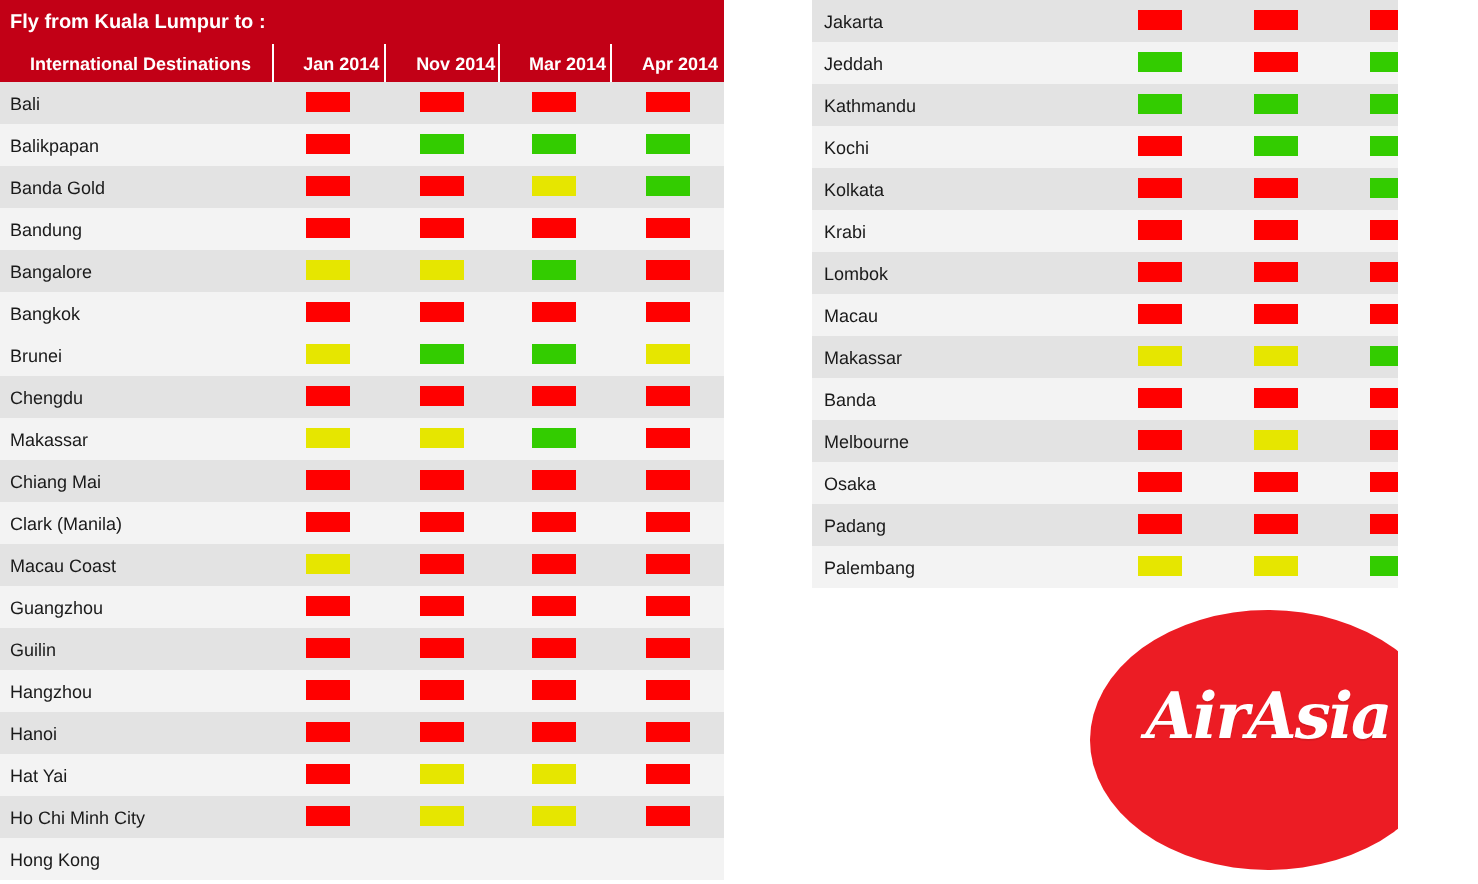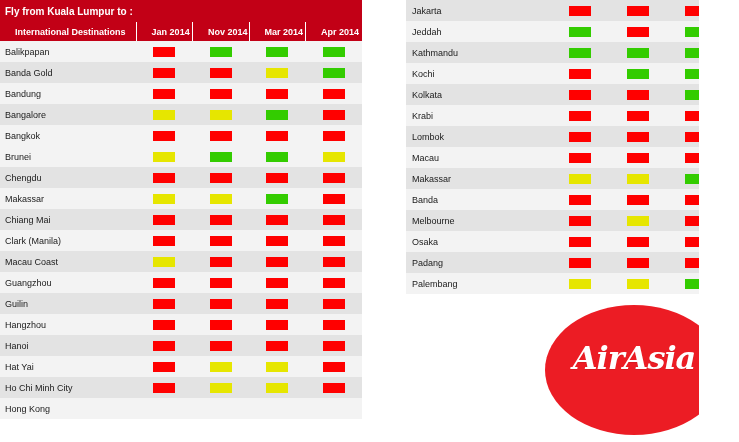--- a/index.html
+++ b/index.html
@@ -137,20 +137,27 @@
         </tr>
         <tr class="head-row">
           <td class="dest">International Destinations</td>
           <td>Jan 2014</td>
           <td>Nov 2014</td>
           <td>Mar 2014</td>
           <td>Apr 2014</td>
         </tr>
       </tbody>
       <tbody id="left-body">
+          <tr class="row-a">
+            <td class="label">Bali</td>
+            <td class="cell"><span class="chip r"></span></td>
+            <td class="cell"><span class="chip r"></span></td>
+            <td class="cell"><span class="chip r"></span></td>
+            <td class="cell"><span class="chip r"></span></td>
+          </tr>
           <tr class="row-b">
             <td class="label">Balikpapan</td>
             <td class="cell"><span class="chip r"></span></td>
             <td class="cell"><span class="chip g"></span></td>
             <td class="cell"><span class="chip g"></span></td>
             <td class="cell"><span class="chip g"></span></td>
           </tr>
           <tr class="row-a">
             <td class="label">Banda Gold</td>
             <td class="cell"><span class="chip r"></span></td>

